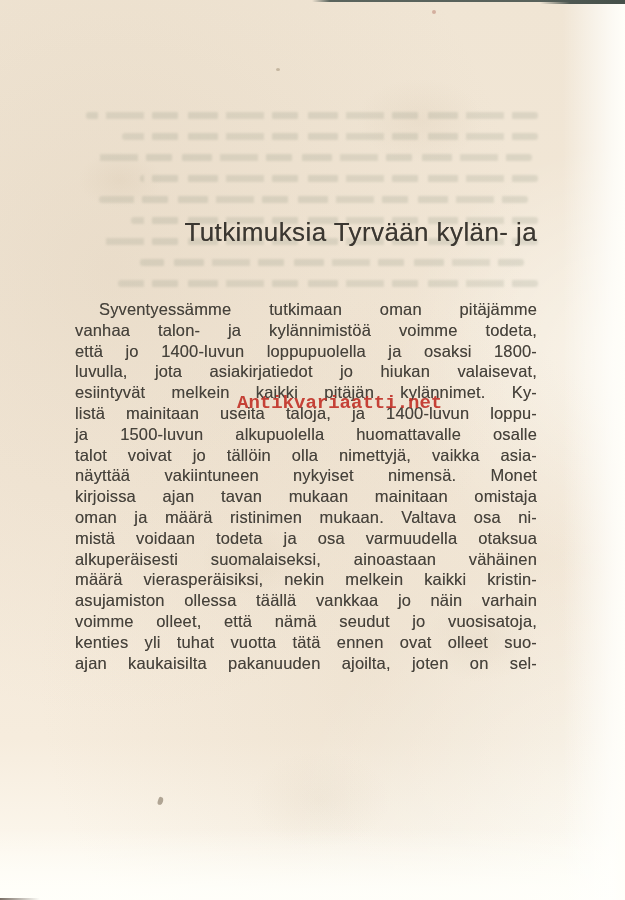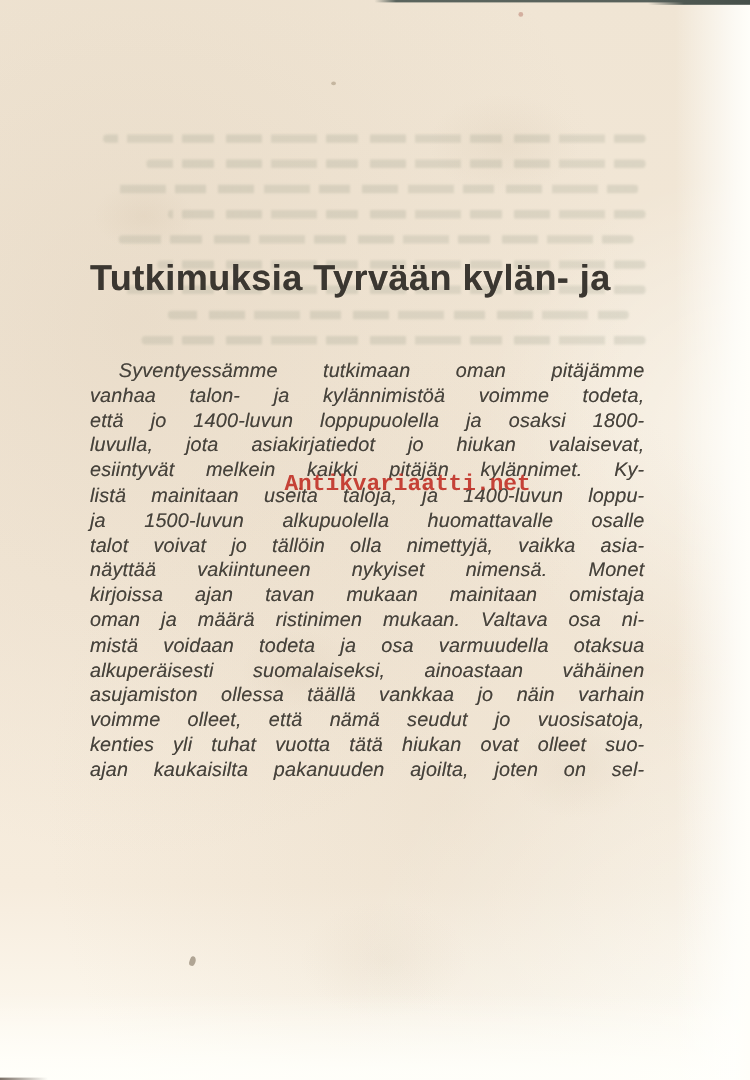--- a/index.html
+++ b/index.html
@@ -59,30 +59,29 @@
   .bleed-line:nth-child(3){width:97%;margin-left:6px;}
   .bleed-line:nth-child(4){width:88%;}
   .bleed-line:nth-child(5){width:95%;margin-left:10px;}
   .bleed-line:nth-child(6){width:90%;}
   .bleed-line:nth-child(7){width:96%;}
   .bleed-line:nth-child(8){width:85%;margin-left:14px;}
   .bleed-line:nth-child(9){width:93%;}
   
   .title-block{
     position:absolute;left:75px;top:217px;width:462px;
-    text-align:left;color:#3b3731;
-    font-weight:700;font-size:30px;line-height:31px;letter-spacing:0.4px;
+    text-align:right;color:#3b3731;
+    font-weight:400;font-size:26px;line-height:31px;letter-spacing:0.4px;
     text-shadow:0 0 0.5px rgba(59,55,49,0.55);
   }
   
   .body-block{
     position:absolute;left:75px;top:299px;width:462px;
     color:#46423b;font-size:16.5px;line-height:20.8px;letter-spacing:0.15px;
     text-shadow:0 0 0.4px rgba(70,66,59,0.5);
-    font-style:italic;
   }
   .body-line{text-align:justify;text-align-last:justify;white-space:nowrap;}
   .body-line.indent{padding-left:24px;}
   .body-line.last{text-align-last:justify;}
   
   .watermark{
     position:absolute;left:237px;top:392px;
     font-family:Liberation Mono, monospace;
     font-weight:700;font-size:19px;letter-spacing:0px;
     opacity:0.92;
@@ -125,23 +124,24 @@
     <div class="body-line">luvulla, jota asiakirjatiedot jo hiukan valaisevat,</div>
     <div class="body-line">esiintyvät melkein kaikki pitäjän kylännimet. Ky-</div>
     <div class="body-line">listä mainitaan useita taloja, ja 1400-luvun loppu-</div>
     <div class="body-line">ja 1500-luvun alkupuolella huomattavalle osalle</div>
     <div class="body-line">talot voivat jo tällöin olla nimettyjä, vaikka asia-</div>
     <div class="body-line">näyttää vakiintuneen nykyiset nimensä. Monet</div>
     <div class="body-line">kirjoissa ajan tavan mukaan mainitaan omistaja</div>
     <div class="body-line">oman ja määrä ristinimen mukaan. Valtava osa ni-</div>
     <div class="body-line">mistä voidaan todeta ja osa varmuudella otaksua</div>
     <div class="body-line">alkuperäisesti suomalaiseksi, ainoastaan vähäinen</div>
+    <div class="body-line">määrä vierasperäisiksi, nekin melkein kaikki kristin-</div>
     <div class="body-line">asujamiston ollessa täällä vankkaa jo näin varhain</div>
     <div class="body-line">voimme olleet, että nämä seudut jo vuosisatoja,</div>
-    <div class="body-line">kenties yli tuhat vuotta tätä hiukan ovat olleet suo-</div>
+    <div class="body-line">kenties yli tuhat vuotta tätä ennen ovat olleet suo-</div>
     <div class="body-line last">ajan kaukaisilta pakanuuden ajoilta, joten on sel-</div>
   </div>
 
   <div class="watermark" style="color: rgb(194, 52, 42);">Antikvariaatti.net</div>
 
   <div class="speck speck-1"></div>
   <div class="speck speck-2"></div>
   <div class="speck speck-3"></div>
 
 </div>

